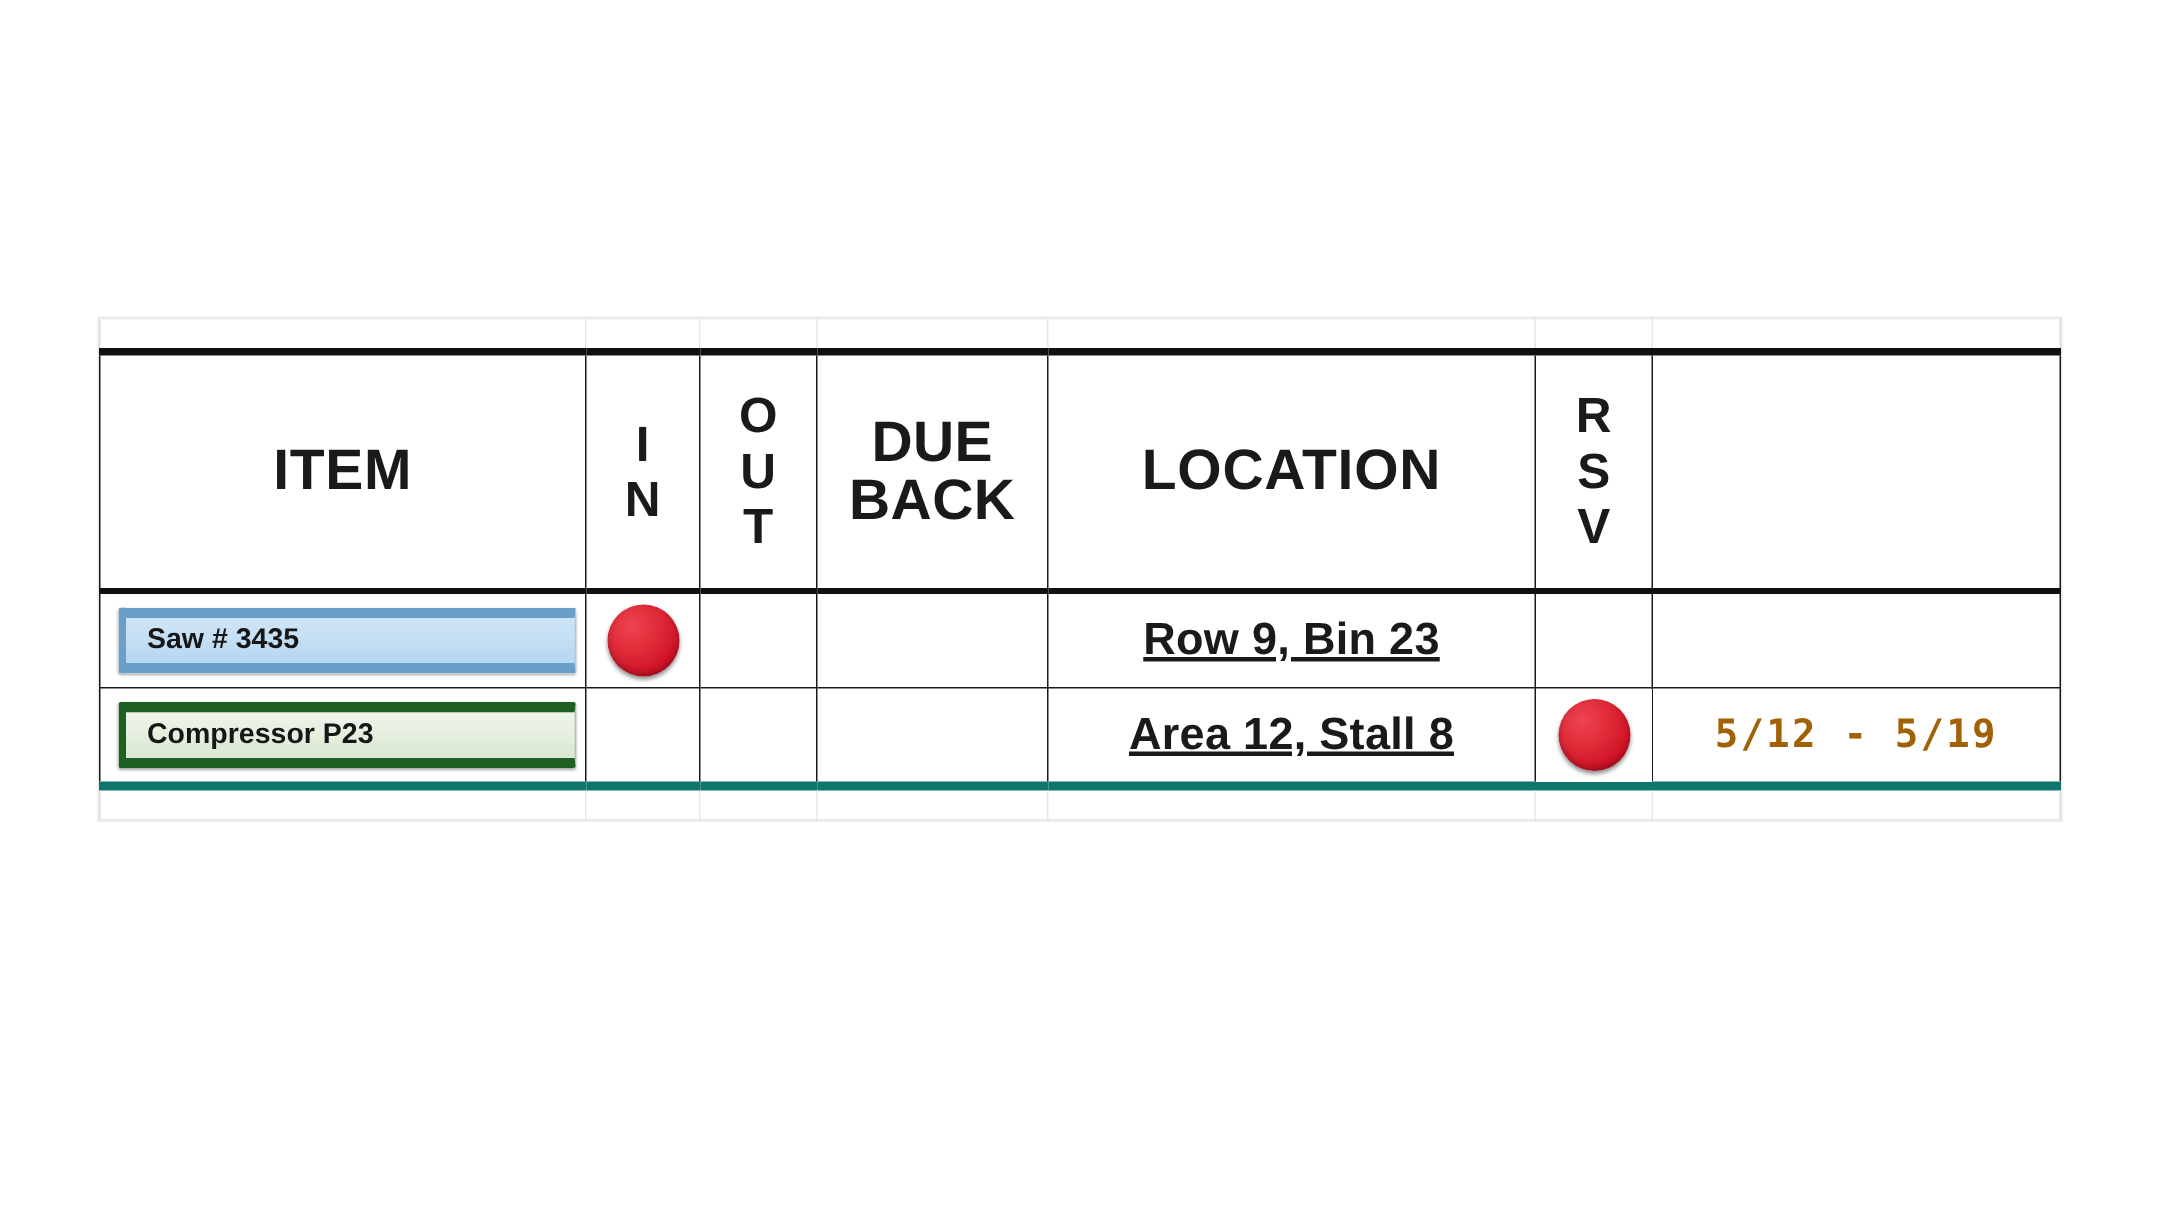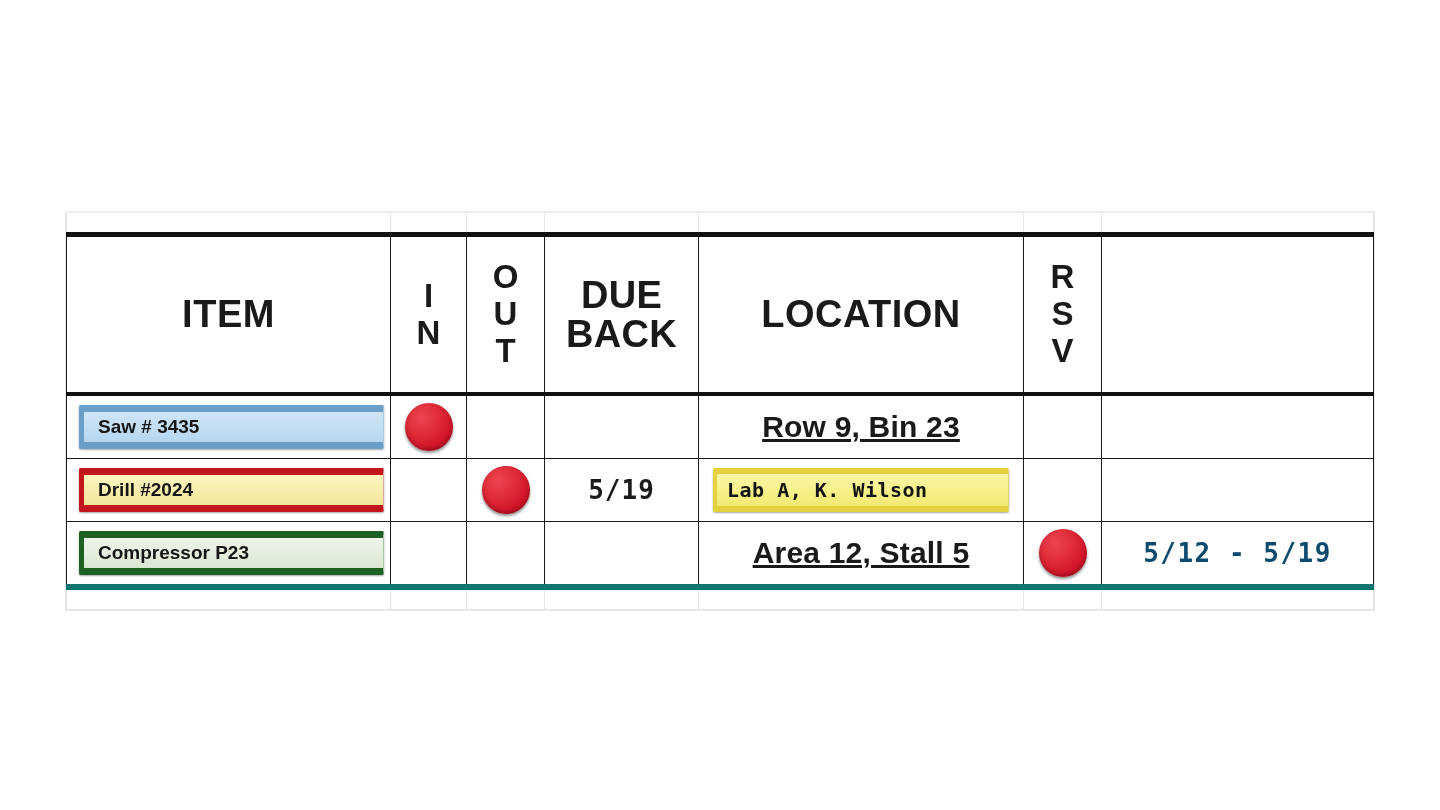--- a/index.html
+++ b/index.html
@@ -170,21 +170,21 @@
     font-family: "DejaVu Sans Mono", monospace;
     font-weight: bold;
     font-size: 26px;
     color: #1a1a1a;
     letter-spacing: 1px;
   }
   .notetext {
     font-family: "DejaVu Sans Mono", monospace;
     font-weight: bold;
     font-size: 26px;
-    color: #0c4a6e;
+    color: #a16207;
     letter-spacing: 1.5px;
   }
   .empty { font-size: 0; line-height: 0; }
 </style>
 </head>
 <body>
 
 <div id="stage">
 
   <table class="board">
@@ -253,59 +253,34 @@
         </td>
         <td><span class="empty"></span></td>
         <td><span class="duetext"></span></td>
         <td>
           <span class="loctext">Row 9, Bin 23</span>
         </td>
         <td><span class="empty"></span></td>
         <td><span class="notetext"></span></td>
       </tr>
 
-      <tr class="data-row">
-        <td>
-          <div class="tagwrap">
-            <div class="tag red">
-              <span class="txt">Drill #2024</span>
-            </div>
-          </div>
-        </td>
-        <td><span class="empty"></span></td>
-        <td class="dotcell">
-          <div class="dot"></div>
-        </td>
-        <td>
-          <span class="duetext">5/19</span>
-        </td>
-        <td>
-          <div class="locwrap">
-            <div class="tag yellow">
-              <span class="txt">Lab A,  K. Wilson</span>
-            </div>
-          </div>
-        </td>
-        <td><span class="empty"></span></td>
-        <td><span class="notetext"></span></td>
-      </tr>
 
       <tr class="data-row last-data">
         <td>
           <div class="tagwrap">
             <div class="tag green">
               <span class="txt">Compressor P23</span>
             </div>
           </div>
         </td>
         <td><span class="empty"></span></td>
         <td><span class="empty"></span></td>
         <td><span class="duetext"></span></td>
         <td>
-          <span class="loctext">Area 12, Stall 5</span>
+          <span class="loctext">Area 12, Stall 8</span>
         </td>
         <td class="dotcell">
           <div class="dot"></div>
         </td>
         <td>
           <span class="notetext">5/12 - 5/19</span>
         </td>
       </tr>
 
       <tr class="sliver">

